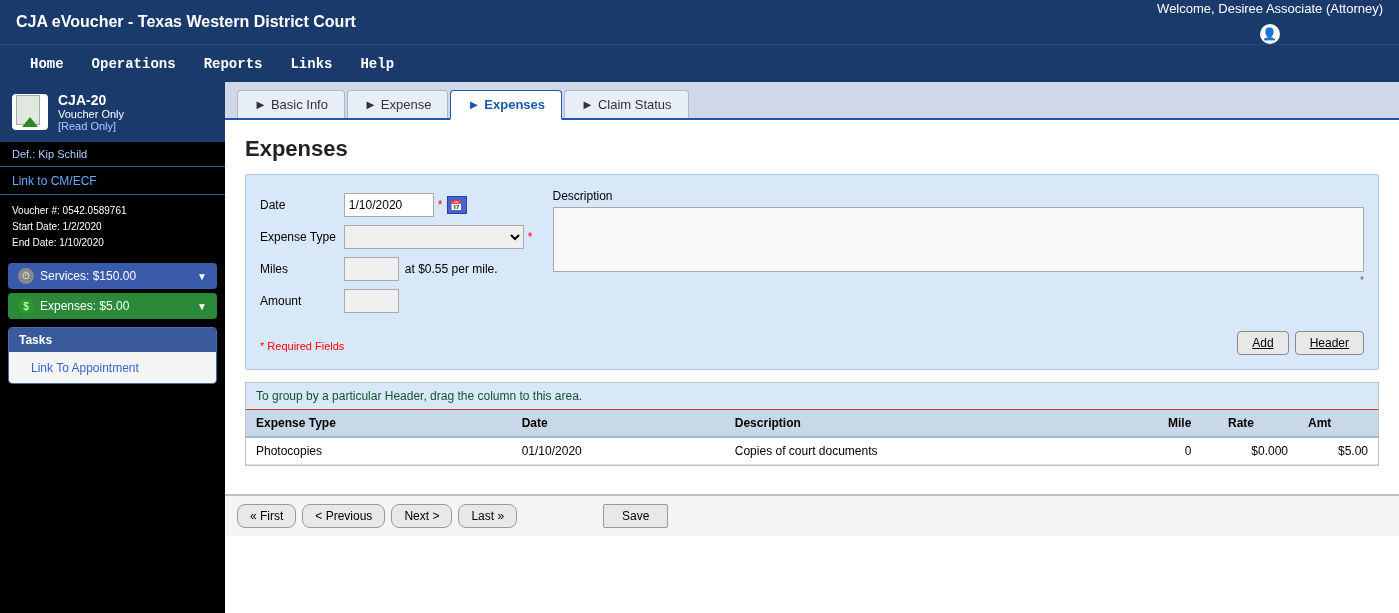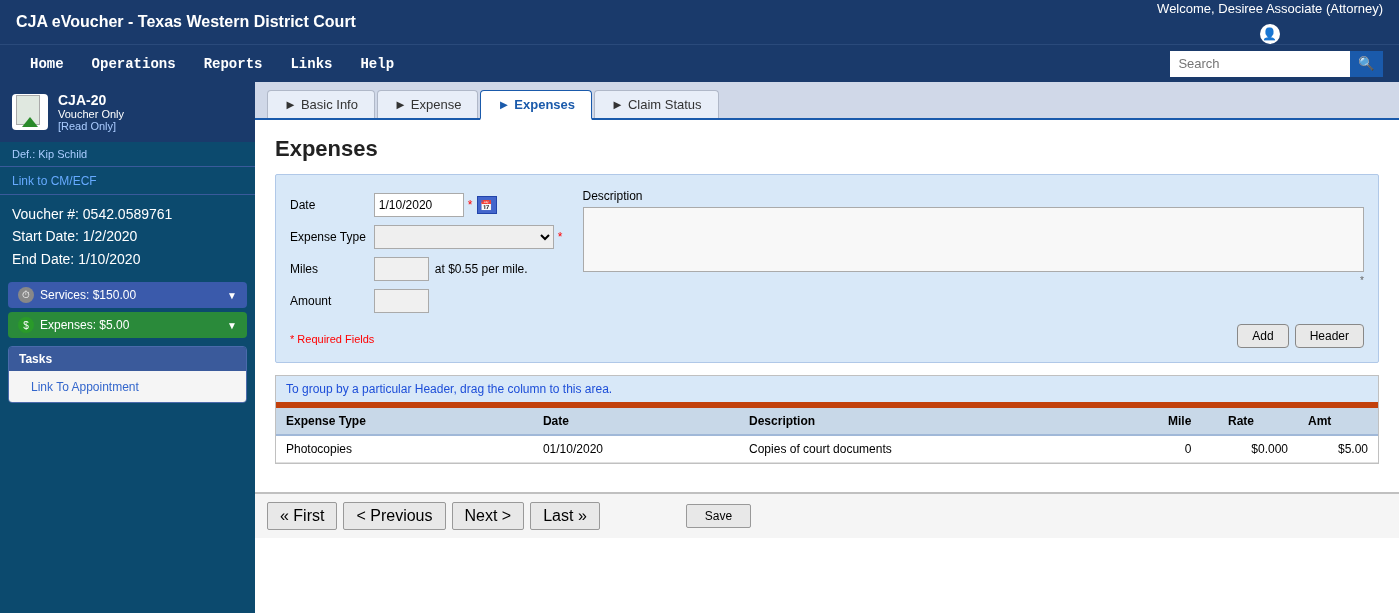--- a/index.html
+++ b/index.html
@@ -79,22 +79,22 @@
     }
 
     
     .page-layout {
       display: flex;
       min-height: calc(100vh - 82px);
     }
 
     
     .sidebar {
-      width: 255px;
-      background: #0c4a6e;
+      width: 225px;
+      background: #000000;
       color: white;
       flex-shrink: 0;
       padding: 0;
     }
     .sidebar-header {
       background: #1a3a6b;
       padding: 10px 12px;
       display: flex;
       align-items: center;
       gap: 10px;
@@ -115,21 +115,21 @@
       border-top: 1px solid #3a5a9b;
     }
     .sidebar-link a {
       color: #66aaff;
       font-size: 12px;
       text-decoration: none;
     }
     .sidebar-info {
       padding: 8px 12px;
       border-top: 1px solid #3a5a9b;
-      font-size: 14px;
+      font-size: 10px;
       line-height: 1.6;
     }
     .sidebar-badge {
       display: flex;
       align-items: center;
       gap: 6px;
       padding: 5px 10px;
       margin: 4px 8px;
       border-radius: 4px;
       font-size: 12px;
@@ -243,36 +243,37 @@
       padding: 3px;
       resize: none;
       background: #f8f8f8;
     }
     .btn {
       padding: 4px 14px;
       font-size: 12px;
       border: 1px solid #888;
       cursor: pointer;
       border-radius: 4px;
+      text-decoration: underline;
     }
     .btn-add { background: #e8e8e8; }
     .btn-remove { background: #e8e8e8; }
     .required-note { color: red; font-size: 11px; margin-top: 6px; }
 
     
     .table-area {
       border: 1px solid #c0c0c0;
       margin: 0 0 12px;
     }
     .table-group-hint {
       background: #d8e8f8;
       padding: 6px 10px;
       font-size: 12px;
-      color: #1d4ed8;
-      border-bottom: 6px solid #c2410c;
+      color: #14532d;
+      border-bottom: 1px solid #c2410c;
     }
     table.expense-table {
       width: 100%;
       border-collapse: collapse;
       font-size: 12px;
     }
     table.expense-table th {
       background: #c8d8e8;
       padding: 6px 10px;
       text-align: left;
@@ -292,25 +293,25 @@
     .footer-bar {
       display: flex;
       align-items: center;
       padding: 8px 12px;
       border-top: 2px solid #c0c0c0;
       background: #f5f5f5;
       gap: 6px;
     }
     .footer-btn {
       padding: 4px 12px;
-      font-size: 16px;
+      font-size: 12px;
       border: 1px solid #999;
       background: #e8e8e8;
       cursor: pointer;
-      border-radius: 2px;
+      border-radius: 8px;
     }
     .footer-save {
       margin-left: 80px;
       padding: 4px 18px;
       font-size: 12px;
       border: 1px solid #999;
       background: #e8e8e8;
       cursor: pointer;
       border-radius: 2px;
     }
@@ -325,24 +326,20 @@
     <span class="user-icon">👤</span>
   </div>
 </div>
 
 <div class="main-nav">
   <a href="#">Home</a>
   <a href="#">Operations</a>
   <a href="#">Reports</a>
   <a href="#">Links</a>
   <a href="#">Help</a>
-  <div class="search-box">
-    <input type="text" placeholder="Search" style="">
-    <button>🔍</button>
-  </div>
 </div>
 
 <div class="page-layout">
 
   <div class="sidebar">
     <div class="sidebar-header">
       <div class="sidebar-icon">
         <div style="position:relative; width:28px; height:34px;">
           <div style="width:24px;height:30px;background:#e0e8e0;border:1px solid #aaa;position:absolute;top:0;left:0;"></div>
           <div style="position:absolute;bottom:2px;left:50%;transform:translateX(-50%);width:0;height:0;border-left:8px solid transparent;border-right:8px solid transparent;border-bottom:10px solid #2a8a2a;"></div>
@@ -475,21 +472,21 @@
 
           <div style="flex:1; min-width:200px;">
             <div style="font-size:12px; margin-bottom:4px;">
               <span>Description</span>
             </div>
             <textarea class="desc-textarea" style="width: 100%; height: 65px;"></textarea>
             <div style="text-align:right; font-size:10px; color:#666;">*</div>
           </div>
         </div>
 
-        <div style="display:flex; justify-content:space-between; align-items:center; margin-top:7px;">
+        <div style="display:flex; justify-content:space-between; align-items:center; margin-top:14px;">
           <div class="required-note">* Required Fields</div>
           <div style="display:flex; gap:6px;">
             <button class="btn btn-add">Add</button>
             <button class="btn btn-remove">Header</button>
           </div>
         </div>
       </div>
 
       <div class="table-area">
         <div class="table-group-hint">To group by a particular Header, drag the column to this area.</div>

